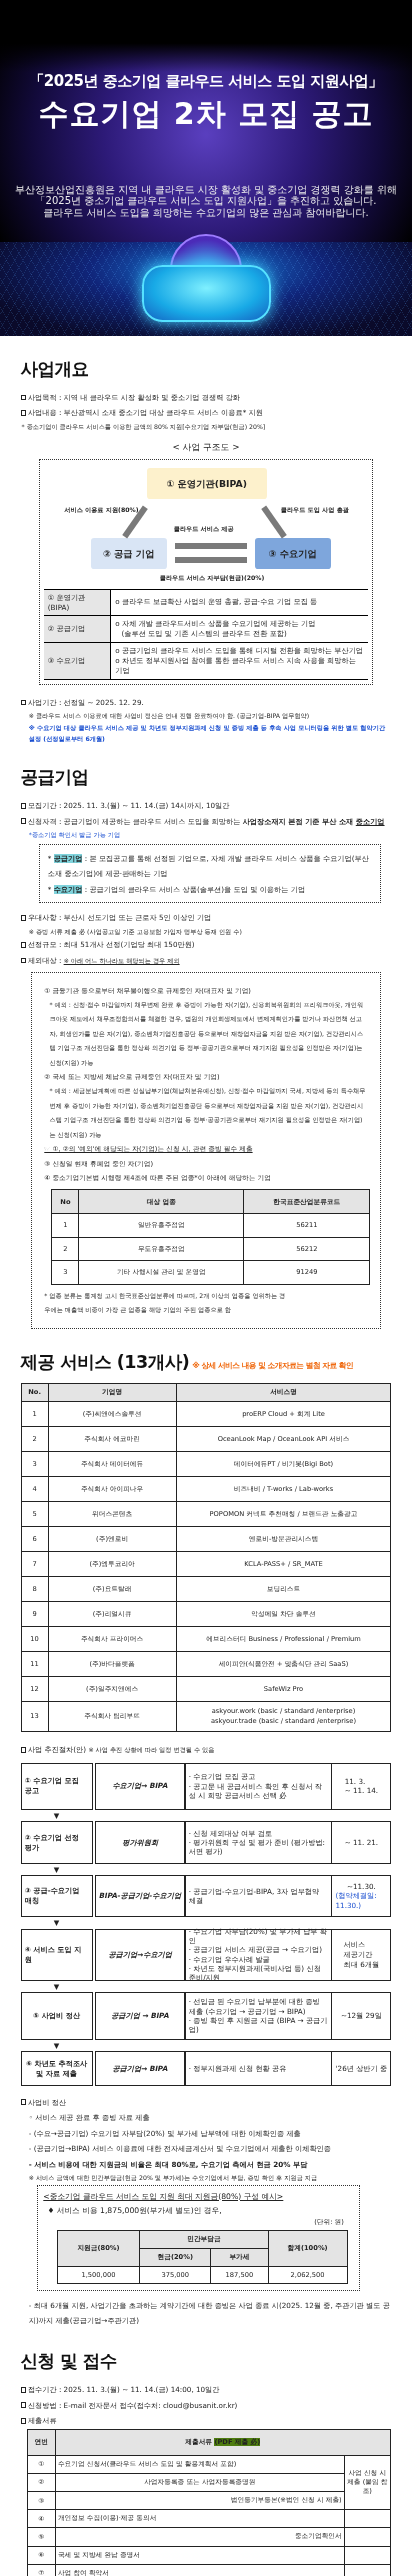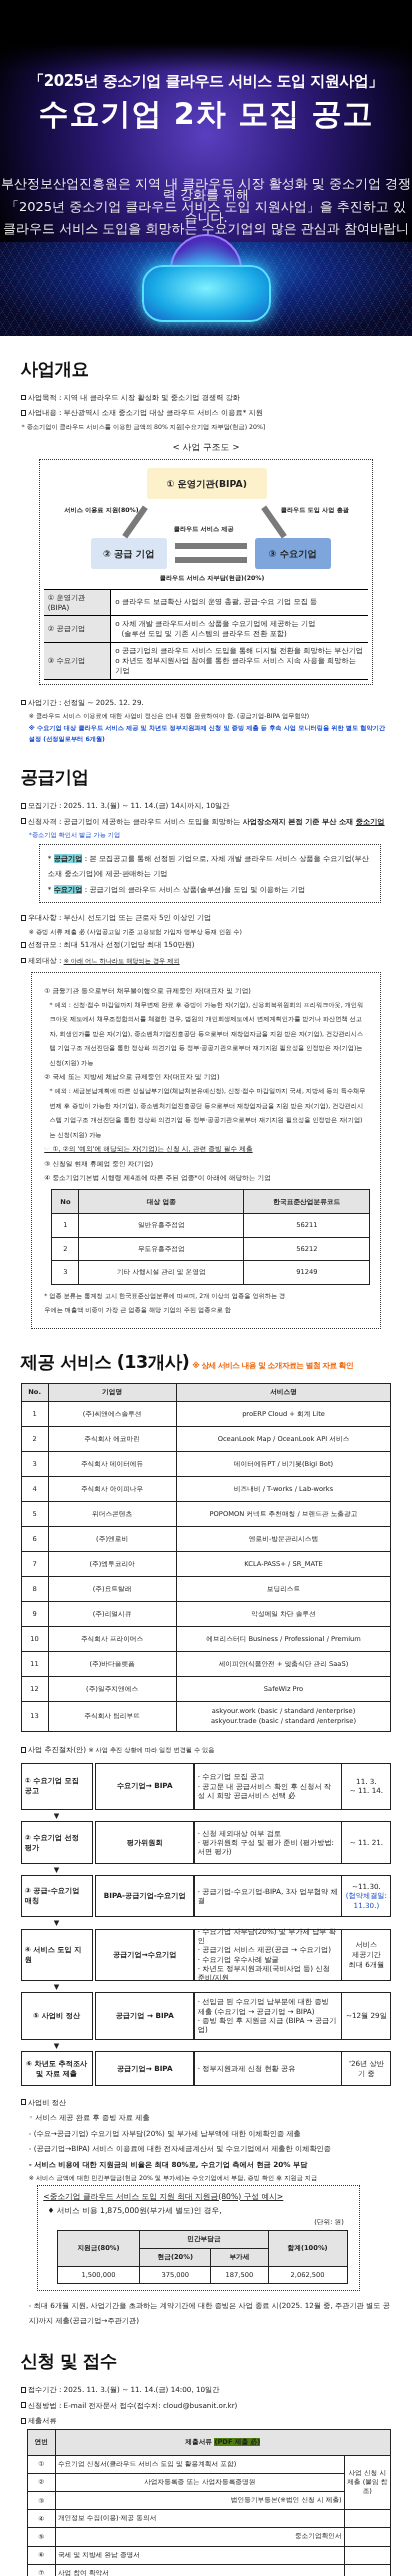--- a/index.html
+++ b/index.html
@@ -2,21 +2,21 @@
 <html style="font-size:8.2px"><head>
 <meta charset="utf-8">
 <style>
   * { box-sizing: border-box; margin: 0; padding: 0; }
   body { width: 412px; background: #ffffff; font-family: "DejaVu Sans", "Liberation Sans", sans-serif; color: #222; font-size: 7.2px; }
   .hero { position: relative; width: 412px; height: 336px; overflow: hidden;
     background: radial-gradient(ellipse at 50% 40%, #5a3fbf 0%, #2d1a78 35%, #120a3a 60%, #000 80%); }
   .hero-top { position: absolute; top: 0; left: 0; width: 412px; height: 72px; background: linear-gradient(#000 60%, rgba(0,0,0,0)); }
   .hero h1 { position: absolute; top: 72px; width: 100%; text-align: center; color: #fff; font-size: 15px; font-weight: bold; letter-spacing: -0.5px; }
   .hero h2 { position: absolute; top: 94px; width: 100%; text-align: center; color: #fff; font-size: 30px; font-weight: bold; letter-spacing: 1px; }
-  .hero .intro { position: absolute; top: 178px; width: 100%; text-align: center; color: #eee; font-size: 13px; line-height: 11.3px; }
+  .hero .intro { position: absolute; top: 184px; width: 100%; text-align: center; color: #eee; font-size: 10px; line-height: 11.3px; }
   .hero .net { position: absolute; top: 242px; left: 0; width: 412px; height: 94px;
     background: repeating-linear-gradient(60deg, rgba(90,170,255,0.18) 0 0.5px, transparent 0.5px 7.2px),
                 repeating-linear-gradient(-60deg, rgba(90,170,255,0.18) 0 0.5px, transparent 0.5px 7.2px),
                 radial-gradient(ellipse at 50% 30%, #1a7ad8 0%, #10257a 40%, #0a0a2a 80%); }
   .hero .cloud { position: absolute; left: 142px; top: 234px; width: 129px; height: 88px; }
   .cloud .puff1 { position: absolute; left: 28px; top: 0; width: 72px; height: 72px; border-radius: 50%; background: radial-gradient(circle at 50% 60%, #3ad7ff, #4b2bb8 70%); border: 2.6px solid #9d7bff; }
   .cloud .body { position: absolute; left: 0; top: 31px; width: 129px; height: 57px; border-radius: 20.6px; background: radial-gradient(ellipse at 50% 40%, #7ff0ff, #18a9e6 60%, #1560c0); border: 2.6px solid #55e1ff; box-shadow: 0 0 15.5px #3ed8ff; }
 
   .section { padding: 0 20.6px; }
   .sec-title { font-size: 17.5px; font-weight: bold; color: #111; margin: 20.6px 0 9.3px; letter-spacing: -0.5px; }
@@ -43,24 +43,24 @@
   .role-table td.k { background: #e6e6e6; width: 67px; border-right: 0.5px solid #000; }
 
   table.grid { border-collapse: collapse; width: 100%; }
   table.grid th, table.grid td { border: 0.5px solid #222; text-align: center; font-size: 6.7px; padding: 4.1px 2.1px; }
   table.grid th { background: #e4e4e4; font-weight: bold; }
   .svc td { height: 25px; font-size: 7.7px; }
   .flow { margin: 5.2px 0; }
   .flow-row { display: flex; gap: 3.1px; }
   .flow-row > div { border: 0.8px solid #222; display: flex; align-items: center; font-size: 7.2px; padding: 2.1px 3.1px; }
   .f1 { width: 72px; justify-content: center; font-weight: bold; }
-  .f2 { width: 99px; justify-content: center; font-weight: bold; margin-left: -0.5px; }
+  .f2 { width: 90px; justify-content: center; font-weight: bold; margin-left: -0.5px; font-style: italic; }
   .f3 { flex: 1; margin-left: -3.6px; font-size: 6.7px; line-height: 9.3px; }
   .f3 ul { list-style: none; }
-  .f4 { width: 50px; margin-left: -3.6px; justify-content: center; text-align: center; font-size: 6.7px; }
+  .f4 { width: 60px; margin-left: -3.6px; justify-content: center; text-align: left; font-size: 6.7px; }
   .tri { width: 72px; text-align: center; font-size: 7.2px; line-height: 11.3px; }
 </style>
 </head>
 <body>
 
 <div class="hero">
   <div class="hero-top"></div>
   <h1>「2025년 중소기업 클라우드 서비스 도입 지원사업」</h1>
   <h2>수요기업 2차 모집 공고</h2>
   <div class="intro">

